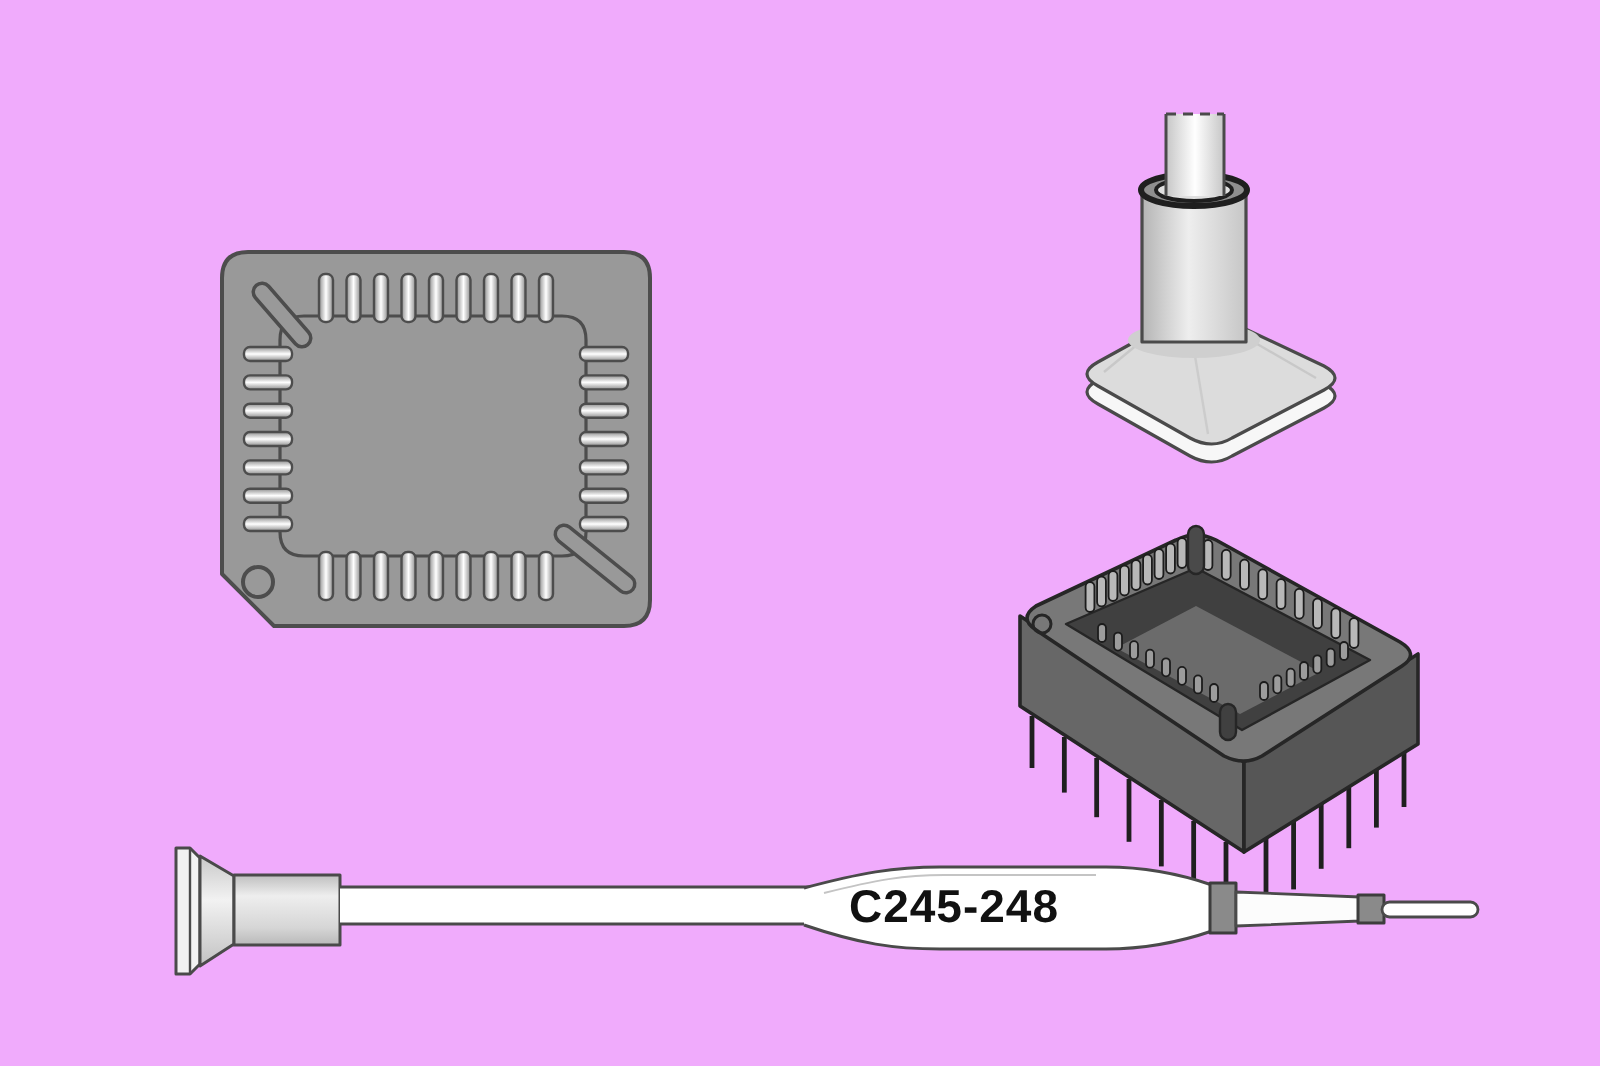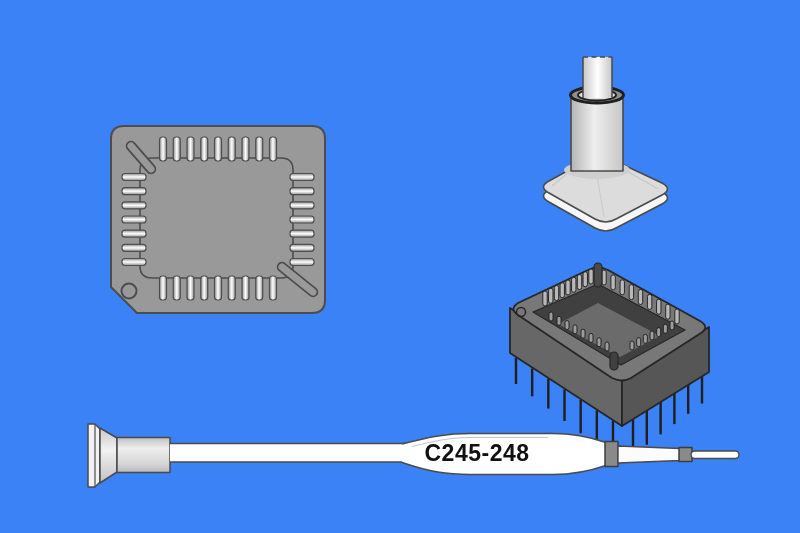--- a/index.html
+++ b/index.html
@@ -1,16 +1,16 @@
 <!DOCTYPE html>
 <html><head>
 <meta charset="utf-8">
 <style>
   html,body{margin:0;padding:0;background:#ffffff;width:800px;height:533px;overflow:hidden;}
-  .stage{position:relative;width:800px;height:533px;background:#3b82f6;}
+  .stage{position:relative;width:800px;height:533px;background:#f0abfc;}
   svg{display:block;}
   text.cart-label{
     font-family:"Liberation Sans", sans-serif;
     font-weight:700;
     font-size:23px;
     letter-spacing:0.5px;
   }
 </style>
 </head>
 <body>

